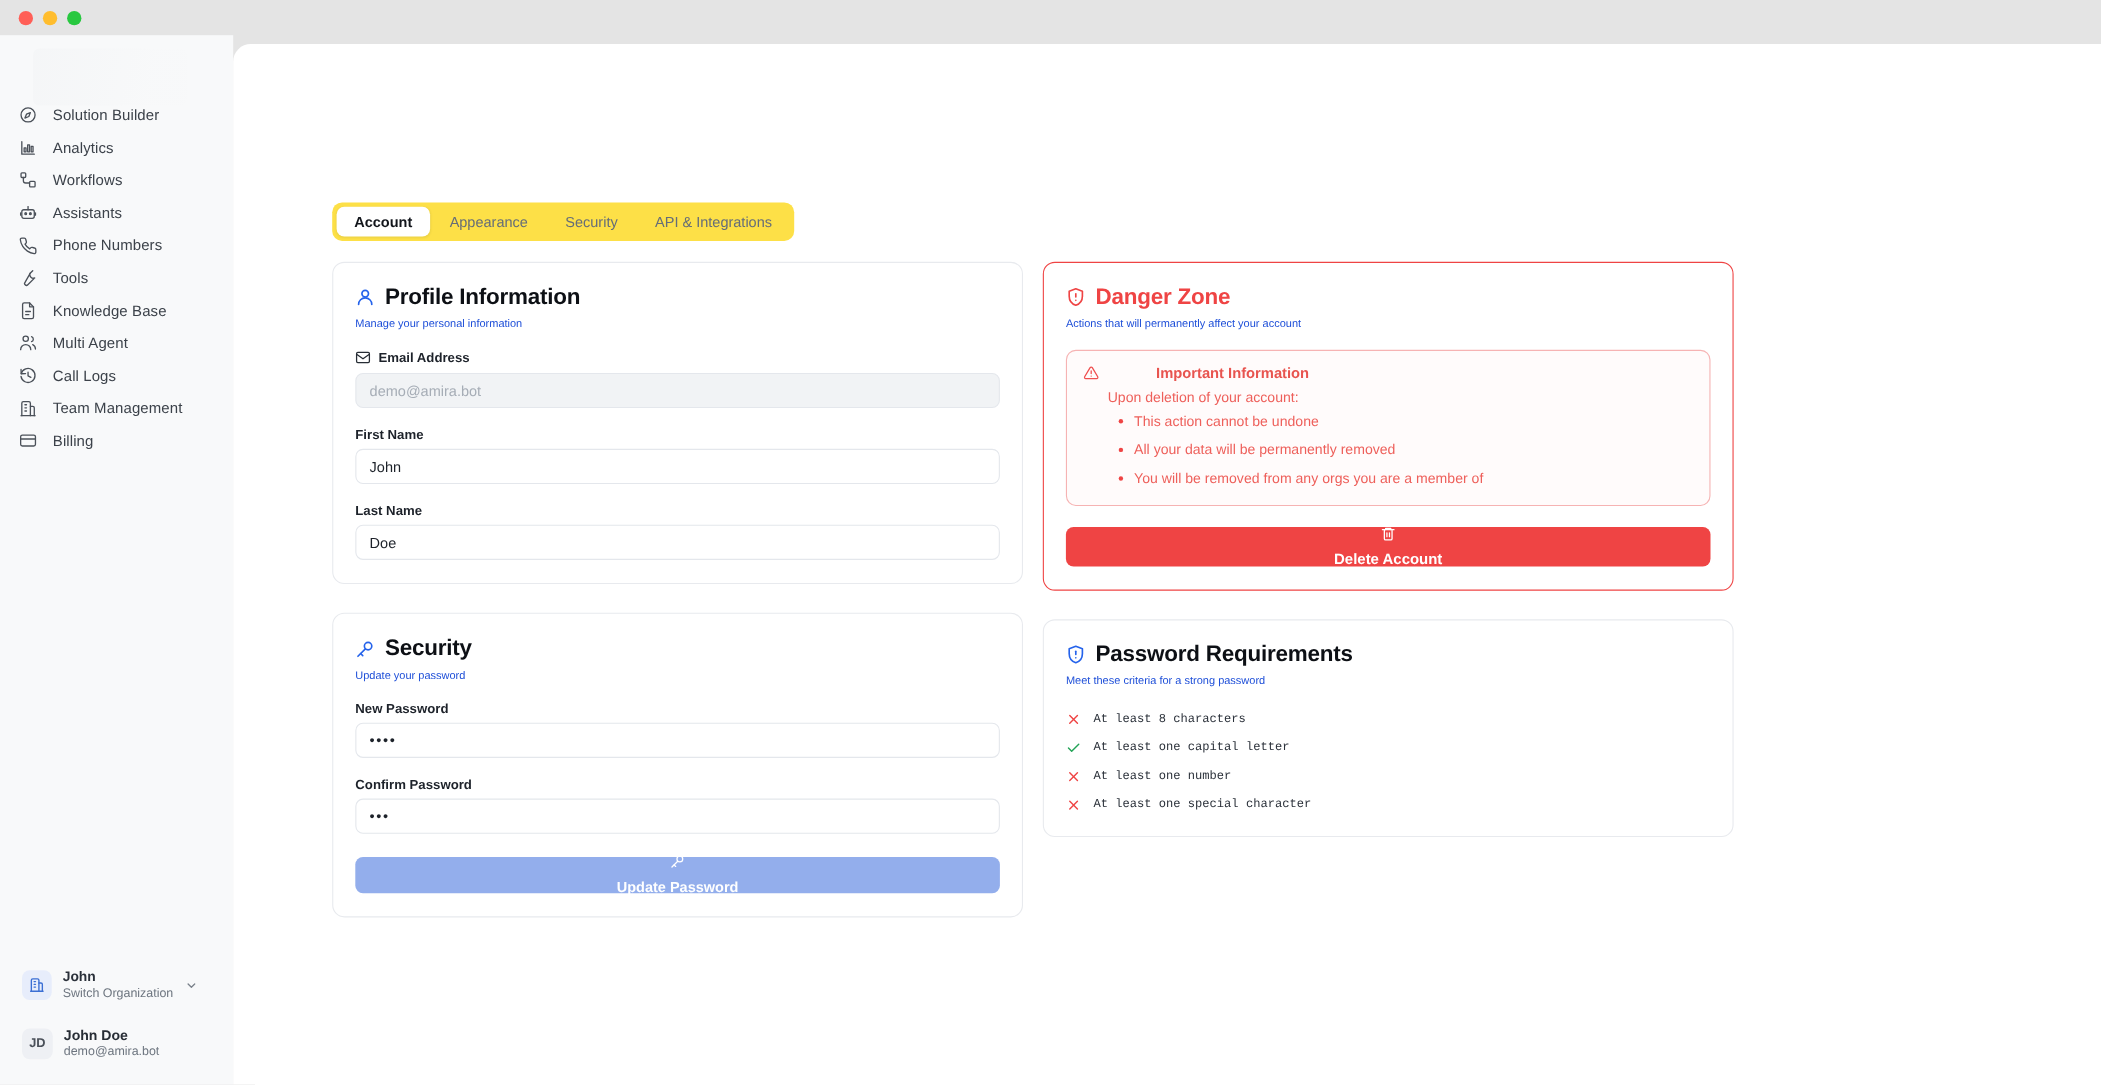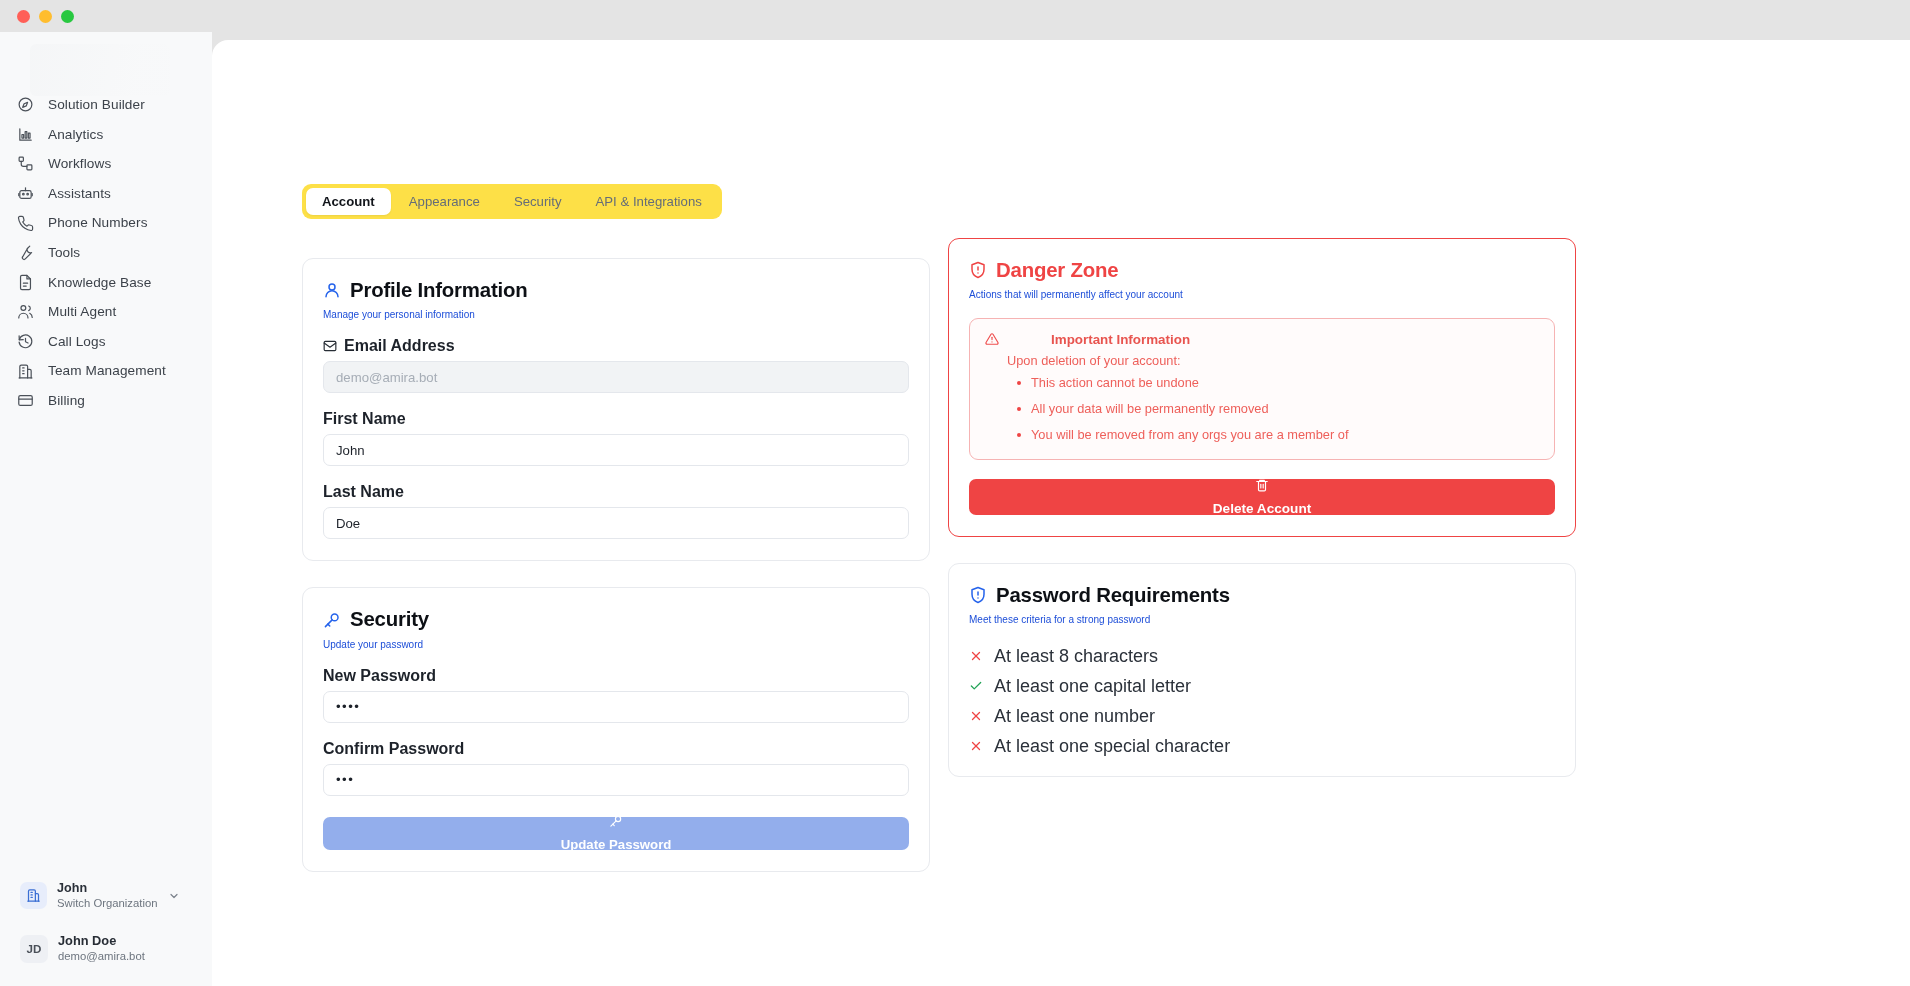--- a/index.html
+++ b/index.html
@@ -153,21 +153,21 @@
     line-height: 1;
   }
   .tab.active {
     background: #ffffff;
     color: #12151b;
     font-weight: bold;
     box-shadow: 0 1px 2px rgba(16,24,40,.07);
   }
 
   
-  #col-left  { position: absolute; left: 90px;  top: 198px; width: 628px; margin-top: 20px; }
+  #col-left  { position: absolute; left: 90px;  top: 198px; width: 628px; }
   #col-right { position: absolute; left: 736px; top: 198px; width: 628px; }
 
   .card {
     background: #ffffff;
     border: 1px solid #e8eaee;
     border-radius: 11px;
     padding: 20px 20px 21px 20px;
     margin-bottom: 26px;
   }
   .card-title-row {
@@ -177,21 +177,21 @@
   .card-title-icon svg { width: 18px; height: 18px; display: block; }
   .card-title {
     font-size: 20.4px; font-weight: bold; color: #0d1015;
     letter-spacing: -0.2px; line-height: 1.1;
   }
   .card-sub { font-size: 10px; color: #1d4ed8; margin-top: 8px; }
 
   .field { margin-top: 18px; }
   .field-label-row { display: flex; align-items: center; gap: 7px; margin-bottom: 7px; }
   .field-label-row svg { width: 14px; height: 14px; display: block; color: #272d35; }
-  .field-label { font-size: 16px; font-weight: bold; color: #1d222a; line-height: 1; }
+  .field-label { font-size: 12px; font-weight: bold; color: #1d222a; line-height: 1; }
   .input {
     width: 100%;
     height: 32px;
     border: 1px solid #e4e7ec;
     border-radius: 7px;
     padding: 0 12px;
     font-family: "Liberation Sans", sans-serif;
     font-size: 13.2px;
     color: #1d222a;
     background: #ffffff;
@@ -265,21 +265,21 @@
     display: flex;
     align-items: center;
     gap: 11px;
     margin-bottom: 12px;
   }
   .req-item:last-child { margin-bottom: 0; }
   .req-icon { width: 14px; height: 14px; flex: 0 0 14px; display: flex; align-items: center; justify-content: center; }
   .req-icon svg { width: 14px; height: 14px; display: block; }
   .req-pass svg { color: #22a356; }
   .req-fail svg { color: #ef4444; }
-  .req-text { font-size: 18px; color: #2b313a; line-height: 1; }
+  .req-text { font-size: 11px; color: #2b313a; line-height: 1; font-family: Liberation Mono, monospace; }
 </style>
 </head>
 <body>
 
 <div id="window-chrome">
   <div class="traffic-dot dot-close"></div>
   <div class="traffic-dot dot-min"></div>
   <div class="traffic-dot dot-max"></div>
 </div>
 

